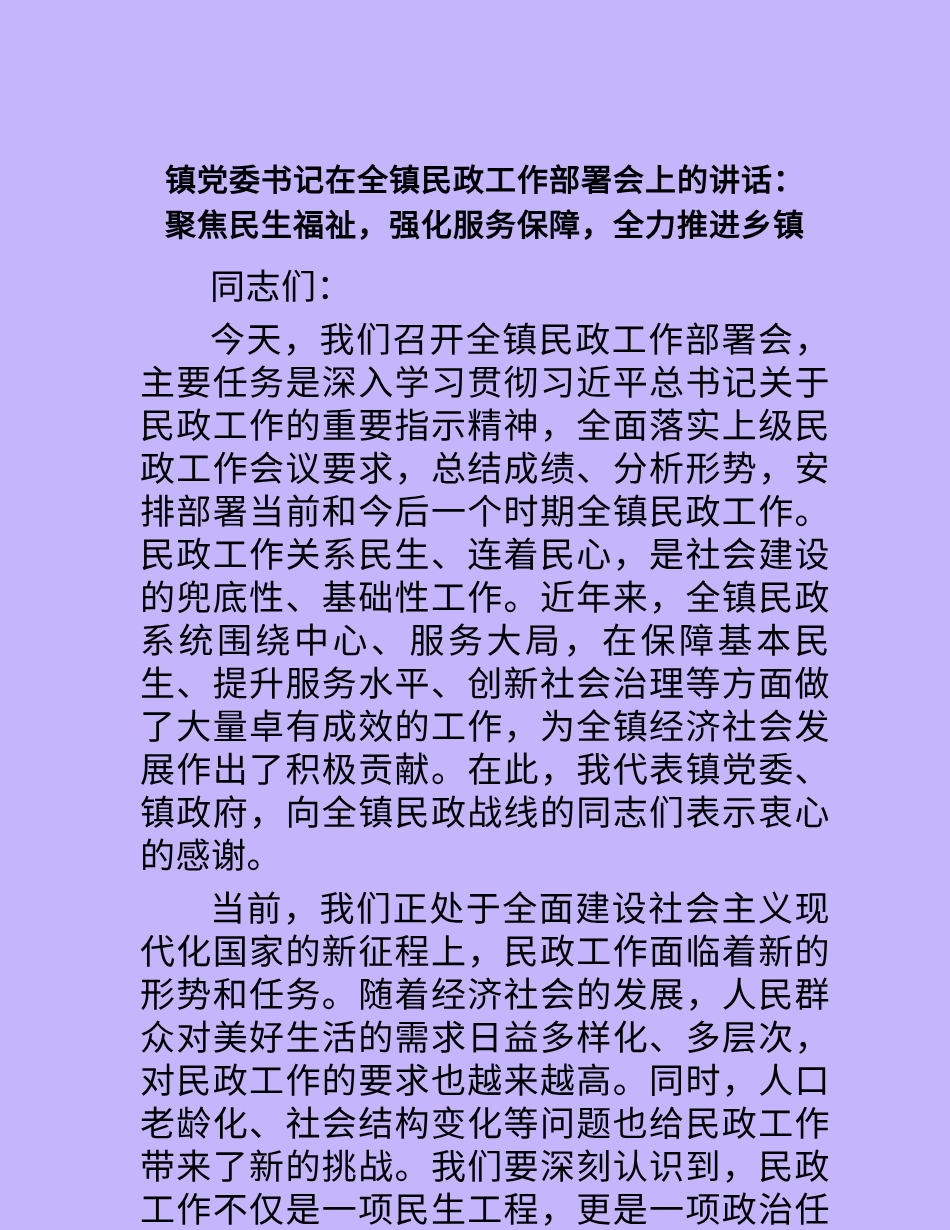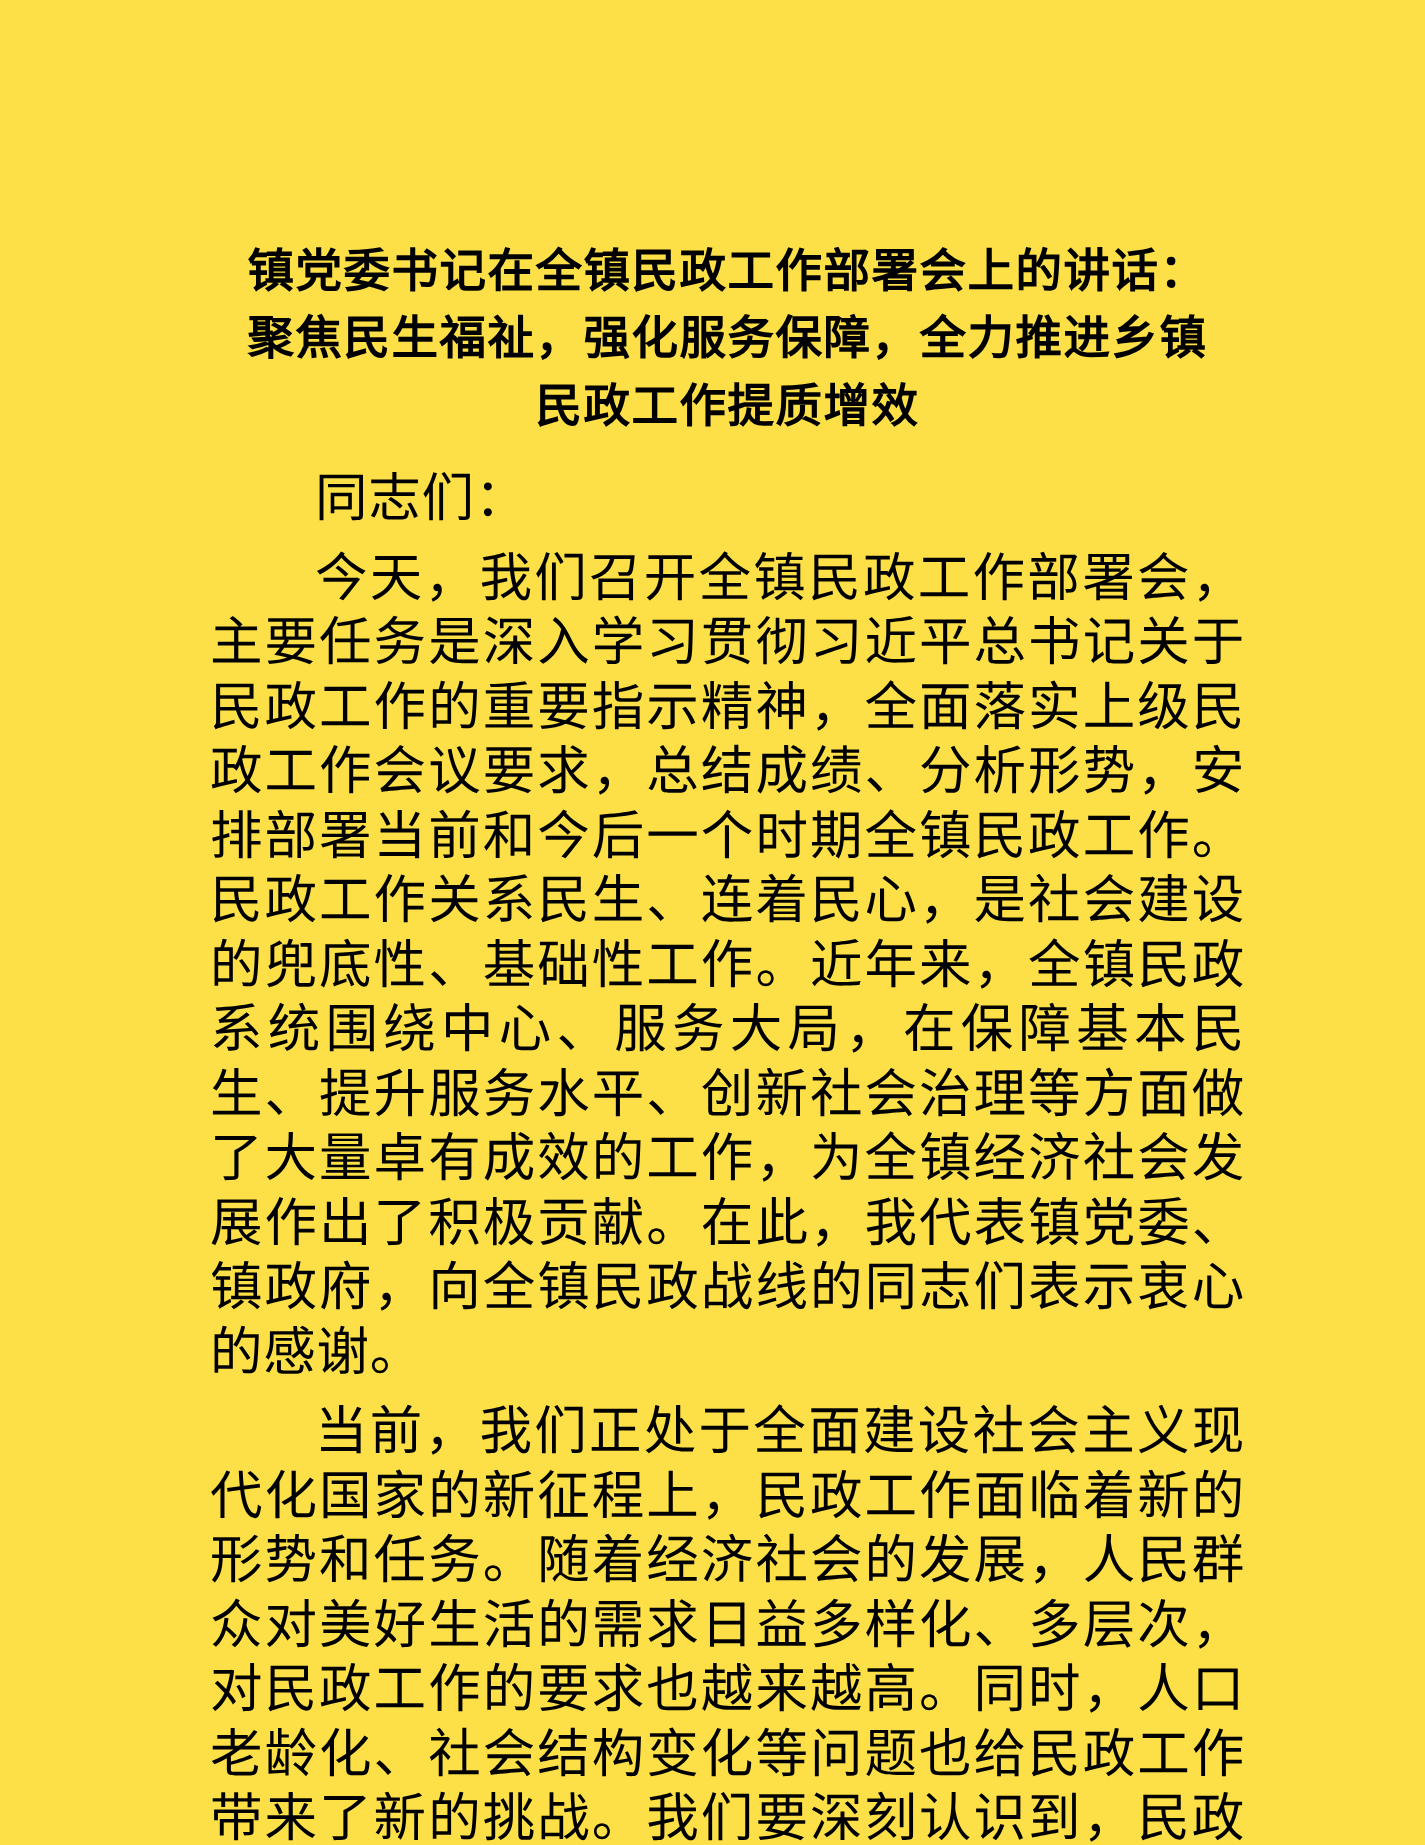--- a/index.html
+++ b/index.html
@@ -12,21 +12,21 @@
     height: 1230px;
     overflow: hidden;
     font-family: "Liberation Serif", "DejaVu Serif", serif;
     color: #000000;
   }
   .doc-page {
     box-sizing: border-box;
     width: 950px;
     height: 1230px;
     padding: 158px 120px 0 140px;
-    background: #fde047;
+    background: #c4b5fd;
   }
   .doc-title {
     text-align: center;
     font-weight: bold;
     font-size: 31px;
     line-height: 45px;
     letter-spacing: 1px;
     margin: 0 0 18px 0;
   }
   .doc-title .title-line {
@@ -43,21 +43,20 @@
   }
 </style>
 </head>
 <body>
 
 <div class="doc-page">
 
   <div class="doc-title">
     <div class="title-line">镇党委书记在全镇民政工作部署会上的讲话：</div>
     <div class="title-line">聚焦民生福祉，强化服务保障，全力推进乡镇</div>
-    <div class="title-line">民政工作提质增效</div>
   </div>
 
   <div class="doc-body">
     <p>同志们：</p>
     <p>今天，我们召开全镇民政工作部署会，主要任务是深入学习贯彻习近平总书记关于民政工作的重要指示精神，全面落实上级民政工作会议要求，总结成绩、分析形势，安排部署当前和今后一个时期全镇民政工作。民政工作关系民生、连着民心，是社会建设的兜底性、基础性工作。近年来，全镇民政系统围绕中心、服务大局，在保障基本民生、提升服务水平、创新社会治理等方面做了大量卓有成效的工作，为全镇经济社会发展作出了积极贡献。在此，我代表镇党委、镇政府，向全镇民政战线的同志们表示衷心的感谢。</p>
     <p>当前，我们正处于全面建设社会主义现代化国家的新征程上，民政工作面临着新的形势和任务。随着经济社会的发展，人民群众对美好生活的需求日益多样化、多层次，对民政工作的要求也越来越高。同时，人口老龄化、社会结构变化等问题也给民政工作带来了新的挑战。我们要深刻认识到，民政工作不仅是一项民生工程，更是一项政治任务，必须始终坚持以人民为中心的发展思想，聚焦民生福祉，强化服务保障，全力推进乡镇民政工作提质增效。下面，我讲六个方面的意见。</p>
   </div>
 
 </div>
 

